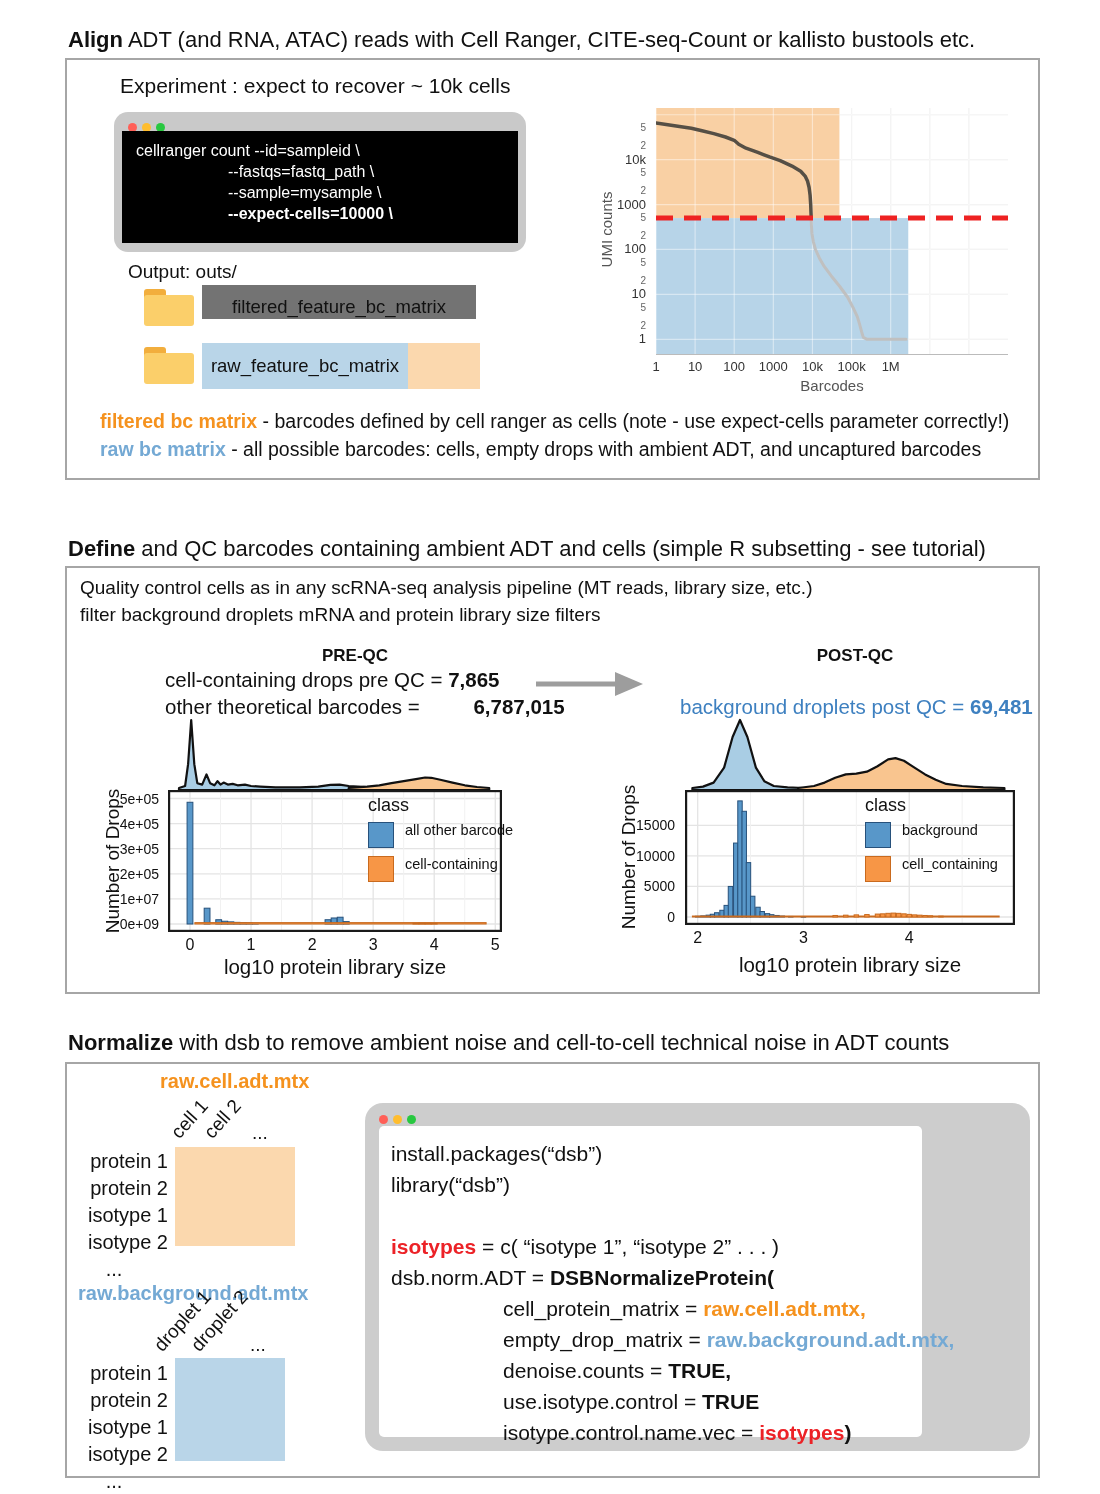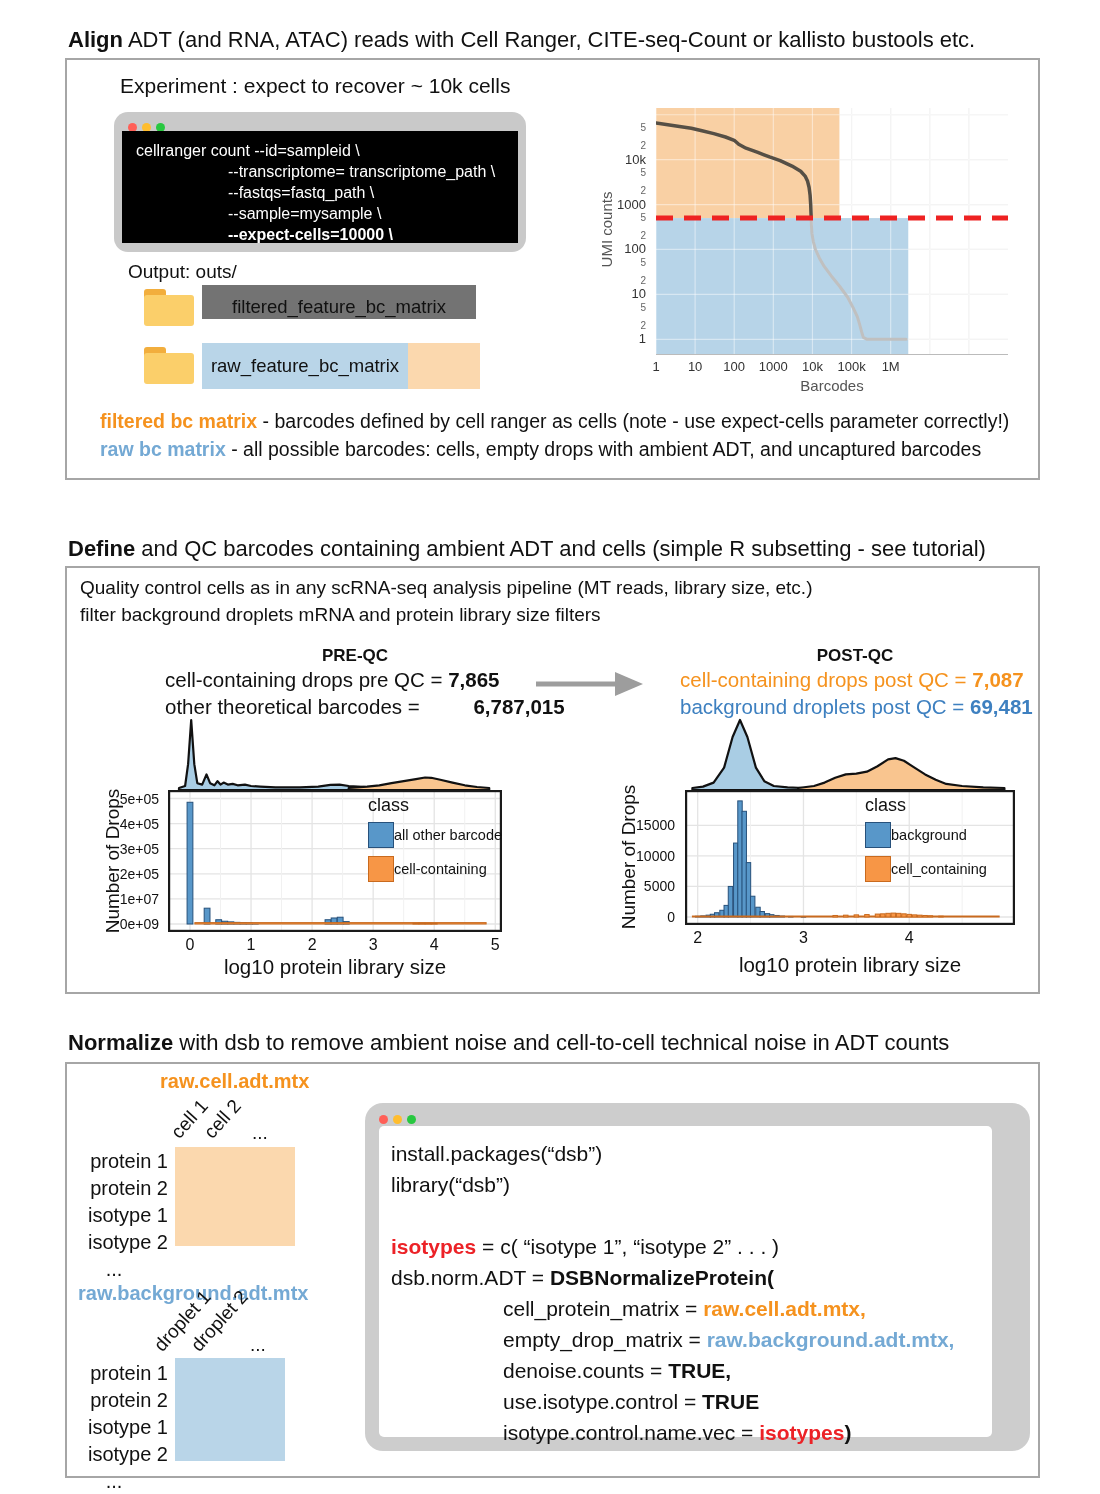--- a/index.html
+++ b/index.html
@@ -45,52 +45,51 @@
   .h-ylabel{position:absolute;width:160px;text-align:center;font-size:19px;color:#111;transform:rotate(-90deg)}
   .h-yticks{position:absolute;height:142px}
   .h-yticks span{position:absolute;right:6px;width:100%;text-align:right;font-size:14px;line-height:16px;color:#111;display:block}
   .h-panel{position:absolute;background:#fff}
   .h-density{position:absolute;overflow:visible}
   .h-xticks{position:absolute;height:20px}
   .h-xticks span{position:absolute;transform:translateX(-50%);font-size:16px;color:#111}
   .h-xlabel{position:absolute;text-align:center;font-size:20.5px;color:#111}
   .legend{position:absolute}
   .legend-title{font-size:18px;margin-bottom:6px}
-  .legend-row{display:flex;align-items:center;margin-bottom:8px}
+  .legend-row{display:flex;align-items:flex-start;gap:11px;margin-bottom:8px}
   .swatch{width:26px;height:26px;border:1.5px solid #333;flex:0 0 auto}
   .legend-row span.lbl{font-size:14.5px}
   
   .mtx-label{position:absolute;font-size:20px;font-weight:700}
   .rot-label{position:absolute;font-size:19px;transform:rotate(-48deg);transform-origin:left bottom;white-space:nowrap}
   .plain-dots{position:absolute;font-size:19px}
   .matrix{position:absolute}
   .rowlabels{position:absolute;width:108px;text-align:right;font-size:20px;line-height:27px}
   .rowlabels .dotsrow{text-align:center}
   .codewin{position:absolute;left:365px;top:1103px;width:665px;height:348px;background:#CDCDCD;border-radius:18px}
-  .codewhite{position:absolute;left:14px;top:23px;width:613px;height:311px;background:#fff;border-radius:5px}
+  .codewhite{position:absolute;left:14px;top:23px;width:543px;height:311px;background:#fff;border-radius:5px}
   .code-lines{position:absolute;left:12px;top:12px;right:4px;bottom:4px;font-size:21px;line-height:31px;white-space:nowrap}
   .code-line{min-height:31px}
   .cindent{padding-left:112px}
 </style>
 </head>
 <body>
 
 <div class="canvas">
 
   <div class="sec-title" style="left:68px;top:27px"><span style="font-weight: 700;">Align</span><span> ADT (and RNA, ATAC) reads with Cell Ranger, CITE-seq-Count or kallisto bustools etc.</span></div>
   <div class="frame" style="left:65px;top:58px;width:975px;height:422px"></div>
   <div class="exp-note" style="left:120px;top:74px">Experiment : expect to recover ~ 10k cells</div>
 
   <div class="terminal">
     <div class="dots">
       <span class="dot r"></span><span class="dot y"></span><span class="dot g"></span>
     </div>
     <div class="term-screen">
         <div>cellranger count --id=sampleid \</div>
-        <div class="tindent">--transcriptome= transcriptome_path \</div>
         <div class="tindent">--fastqs=fastq_path \</div>
         <div class="tindent">--sample=mysample \</div>
         <div class="tindent" style="font-weight: 700;">--expect-cells=10000 \</div>
       </div>
   </div>
 
   <div class="output-label" style="left:128px;top:261px">Output: outs/</div>
 
   <svg class="abs" style="left:143px;top:286px" width="52" height="42">
     <rect x="1" y="3" width="22" height="12" rx="3" fill="#F2AE3D"></rect>
@@ -197,21 +196,20 @@
   <div class="qc-head" style="left:165px;top:646px;width:380px">PRE-QC</div>
   <div class="qc-line" style="left:165px;top:666px"><span>cell-containing drops pre QC = </span><span style="font-weight: 700;">7,865</span></div>
   <div class="qc-line" style="left:165px;top:693px"><span>other theoretical barcodes = </span><span style="font-weight: 700; margin-left: 48px;">6,787,015</span></div>
 
   <svg class="abs" style="left:532px;top:668px" width="114" height="32">
     <line x1="4" y1="16" x2="86" y2="16" stroke="#9D9D9D" stroke-width="5"></line>
     <polygon points="83,4 111,16 83,28" fill="#9D9D9D"></polygon>
   </svg>
 
   <div class="qc-head" style="left:680px;top:646px;width:350px">POST-QC</div>
-  <div class="qc-line" style="left:680px;top:666px"><span style="color: rgb(245, 146, 30);">cell-containing drops post QC = </span><span style="font-weight: 700; color: rgb(245, 146, 30);">7,087</span></div>
   <div class="qc-line" style="left:680px;top:693px"><span style="color: rgb(62, 128, 192);">background droplets post QC = </span><span style="font-weight: 700; color: rgb(62, 128, 192);">69,481</span></div>
 
   <div class="hist" style="left:95px;top:715px;width:420px;height:272px">
     <div class="h-ylabel" style="left:-62px;top:135px">Number of Drops</div>
     <div class="h-yticks" style="left:18px;top:75px;width:52px">
         <span style="top: 126px;">0e+09</span>
         <span style="top: 100.902px;">1e+07</span>
         <span style="top: 75.8039px;">2e+05</span>
         <span style="top: 50.7059px;">3e+05</span>
         <span style="top: 25.6078px;">4e+05</span>

